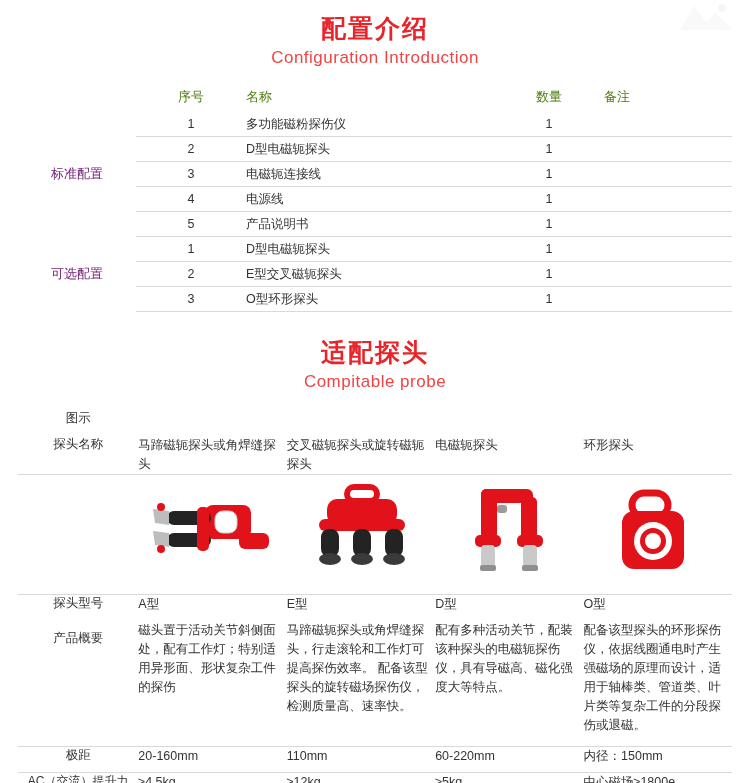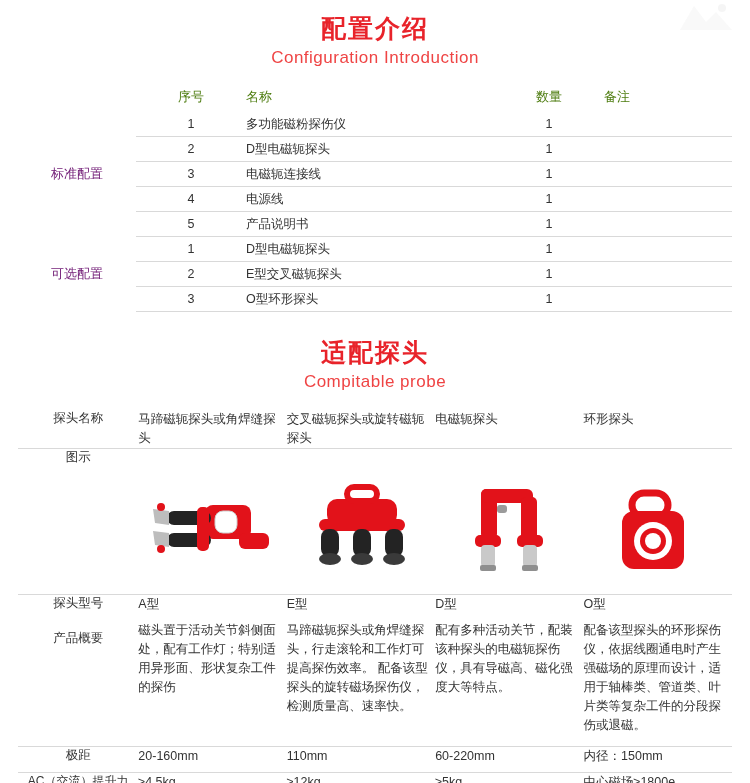--- a/index.html
+++ b/index.html
@@ -240,34 +240,34 @@
 
   <div class="section-head" style="padding-top:24px;">
     <div class="cn">适配探头</div>
     <div class="en">Compitable probe</div>
   </div>
 
   <div class="probe-wrap">
     <table class="probe">
       <tbody>
 
+        <tr class="hrow">
+          <td class="p-label">图示</td>
+          <td class="p-col"></td>
+          <td class="p-col"></td>
+          <td class="p-col"></td>
+          <td class="p-col"></td>
+        </tr>
+
         <tr class="hrow row-line">
           <td class="p-label">探头名称</td>
           <td class="p-col">马蹄磁轭探头或角焊缝探头</td>
           <td class="p-col">交叉磁轭探头或旋转磁轭探头</td>
           <td class="p-col">电磁轭探头</td>
           <td class="p-col">环形探头</td>
-        </tr>
-
-        <tr class="hrow">
-          <td class="p-label">图示</td>
-          <td class="p-col"></td>
-          <td class="p-col"></td>
-          <td class="p-col"></td>
-          <td class="p-col"></td>
         </tr>
 
         <tr class="imgrow row-line">
           <td class="p-label"></td>
 
           <td class="p-col">
             <svg class="probe-img" width="140" height="110" viewBox="0 0 140 110">
               <rect x="62" y="30" width="46" height="34" rx="8" fill="#e2121a"></rect>
               <rect x="72" y="36" width="22" height="22" rx="8" fill="#ffffff" stroke="#cfcfcf"></rect>
               <rect x="96" y="58" width="30" height="16" rx="6" fill="#e2121a"></rect>

